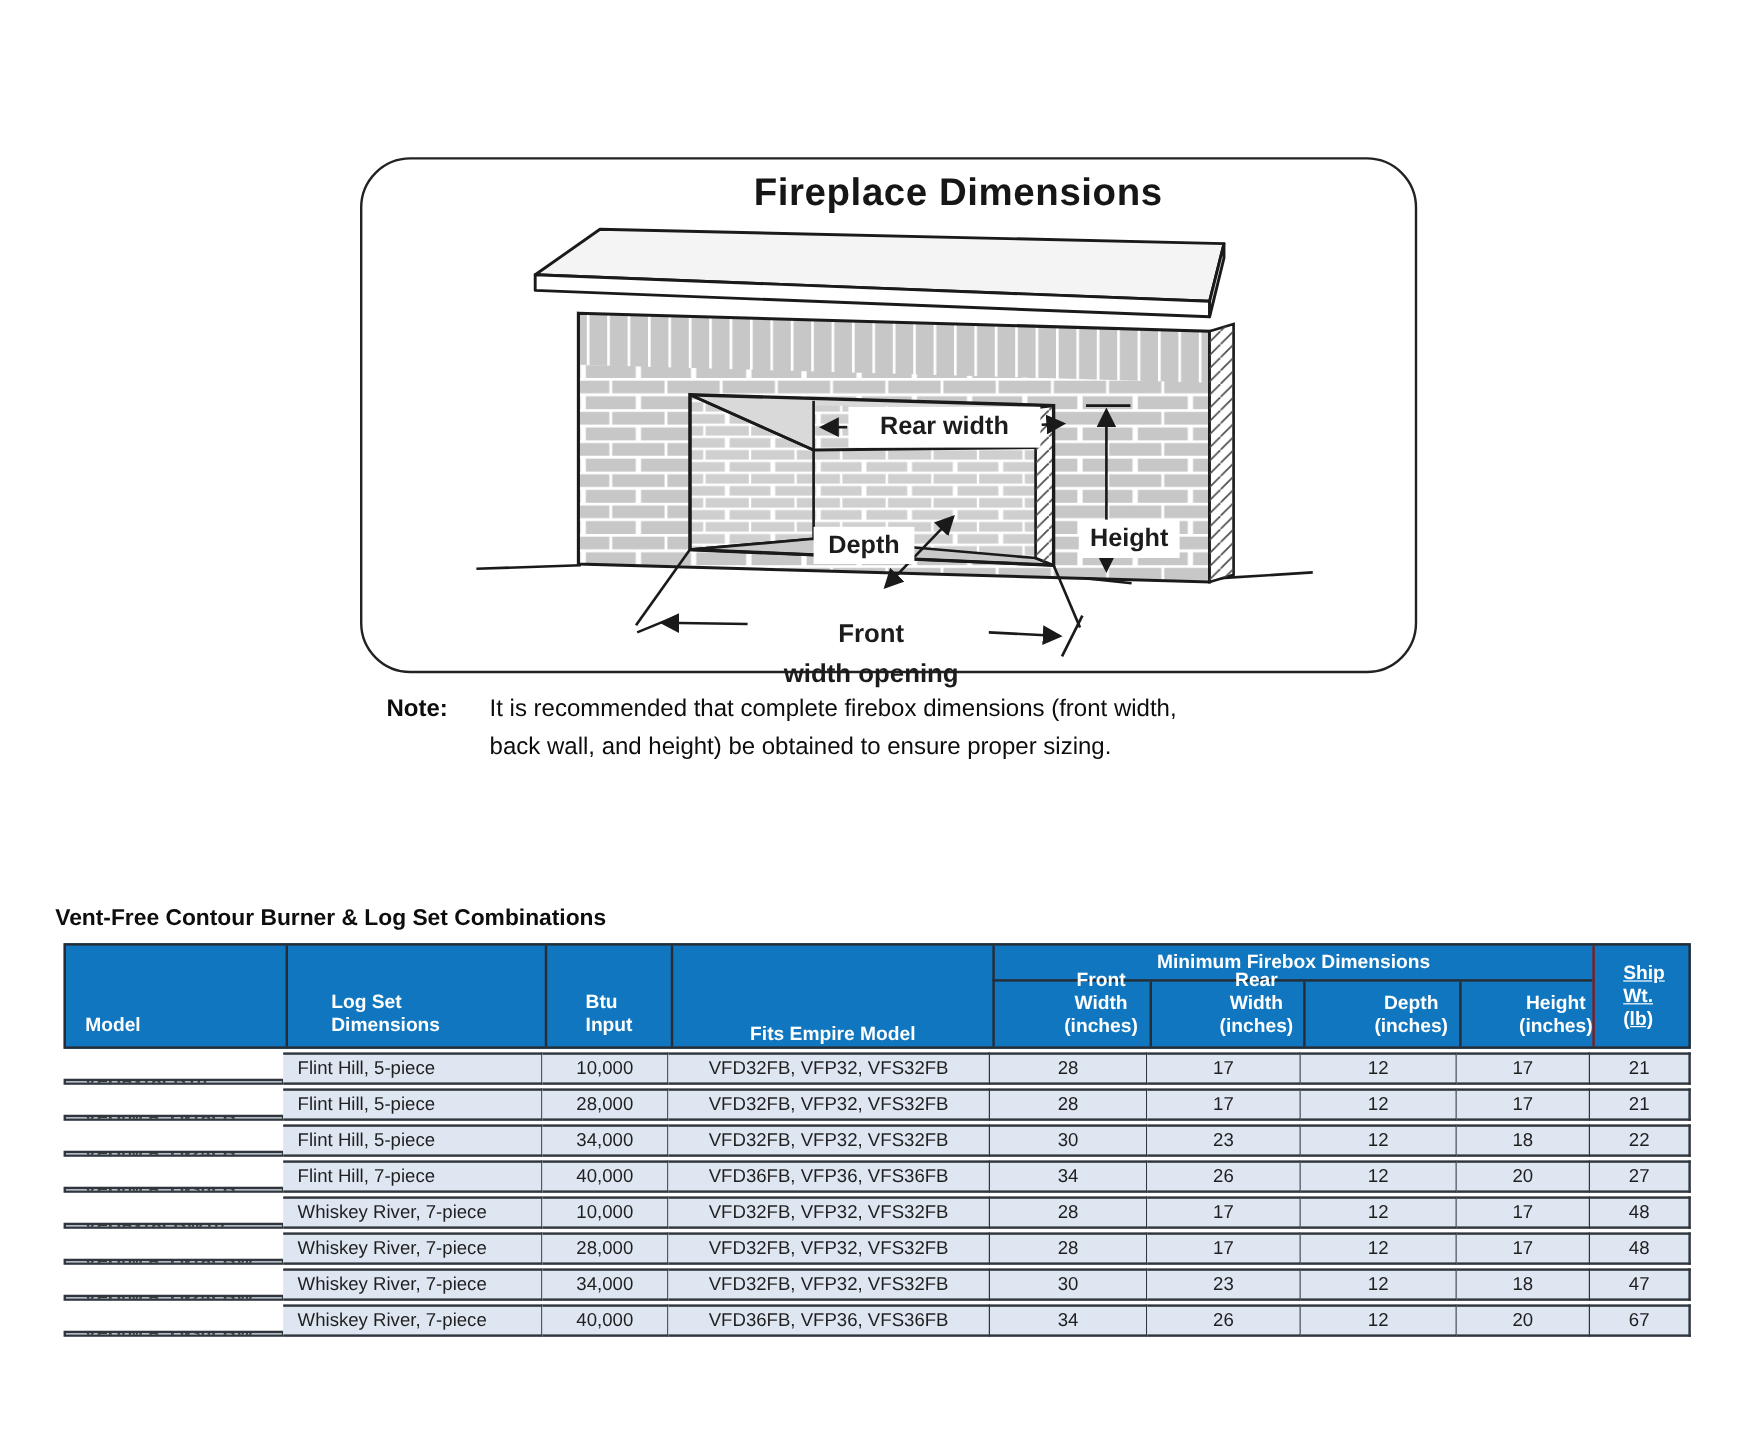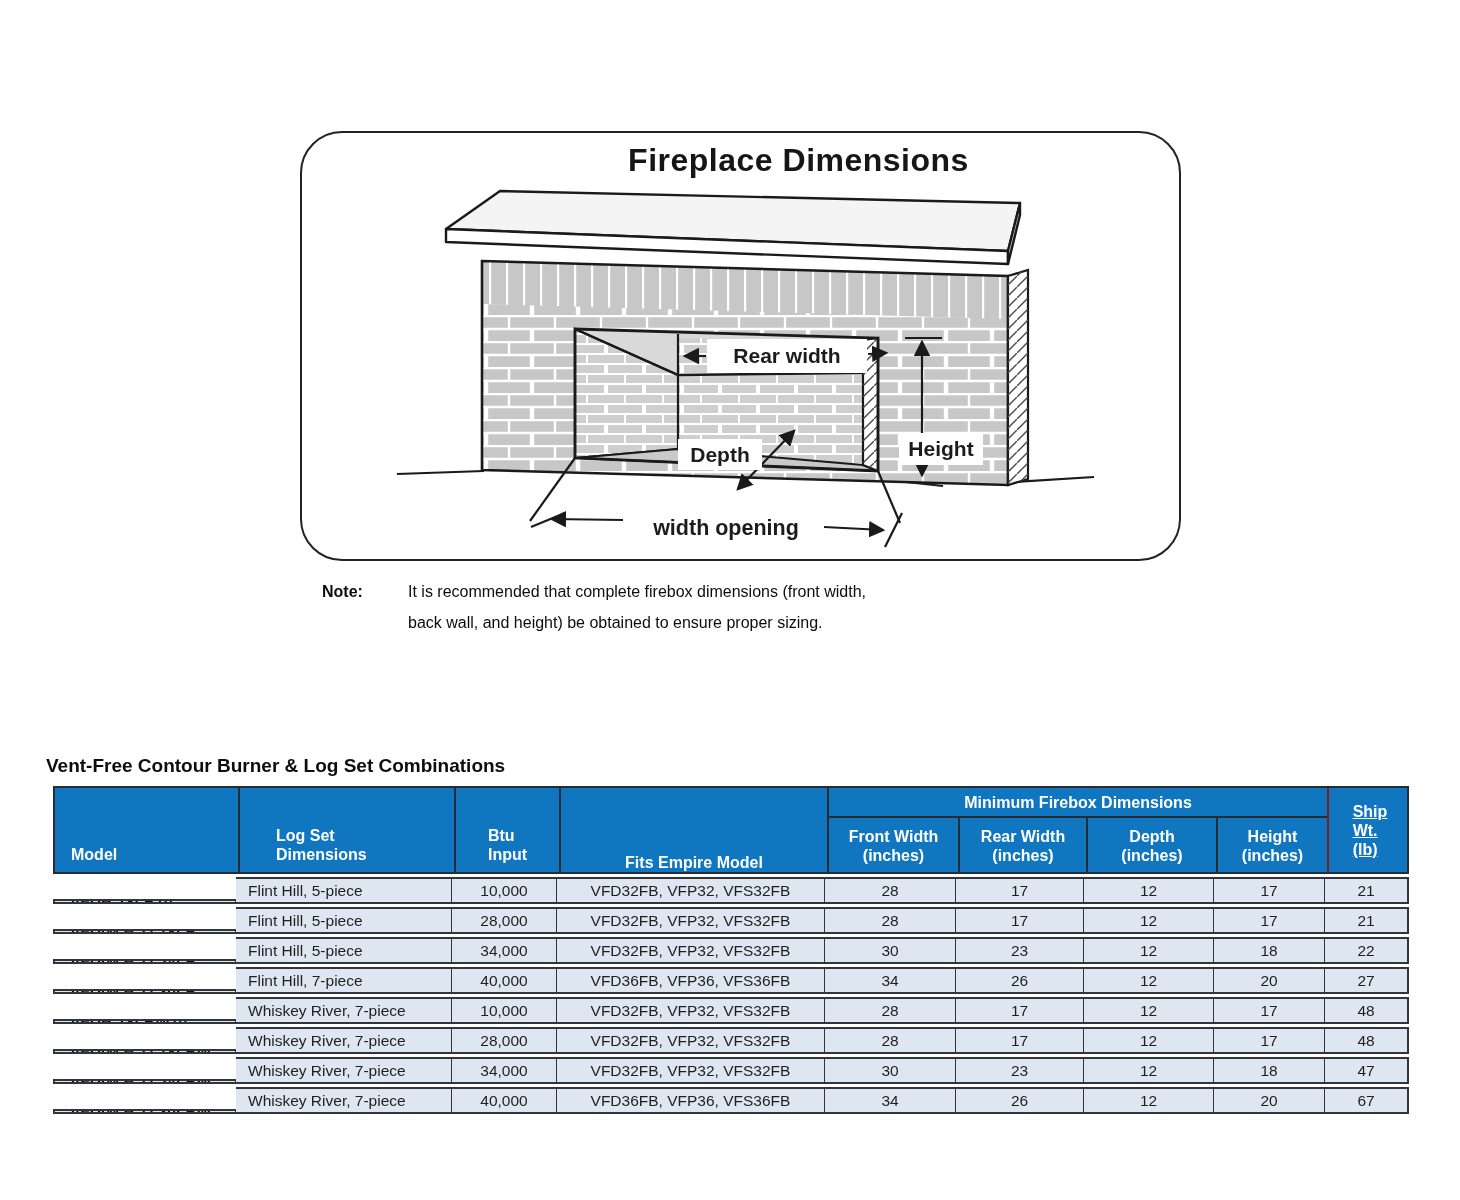--- a/index.html
+++ b/index.html
@@ -14,39 +14,39 @@
                font-size:32px;font-weight:bold;letter-spacing:.5px;color:#161616;}
   .dlabel{position:absolute;background:#fff;display:flex;align-items:center;justify-content:center;
           font-size:21px;font-weight:bold;color:#1c1c1c;white-space:nowrap;}
   .lbl-rear{left:405px;top:206px;width:160px;height:34px;}
   .lbl-height{left:597px;top:300px;width:84px;height:32px;}
   .lbl-depth{left:376px;top:306px;width:84px;height:31px;}
   .lbl-front{position:absolute;left:298px;top:379px;width:252px;text-align:center;
              font-size:21.5px;font-weight:bold;line-height:33px;color:#1c1c1c;}
 
   
-  .note{position:absolute;left:322px;top:576px;display:flex;font-size:16px;line-height:31px;color:#0d0d0d;}
+  .note{position:absolute;left:322px;top:576px;display:flex;font-size:20px;line-height:31px;color:#0d0d0d;}
   .note-label{font-weight:bold;width:86px;flex:0 0 auto;}
 
   
   .tablewrap{position:absolute;left:45px;top:755px;width:1364px;}
   .ttitle{font-size:19px;font-weight:bold;color:#0d0d0d;margin-bottom:9px;padding-left:1px;}
   .tgrid{margin-left:8px;width:1356px;
          --cols:183px 216px 105px 268px 131px 128px 130px 111px 84px;}
   .thead{display:grid;grid-template-columns:var(--cols);grid-template-rows:30px 54px;
          background:#0f76bf;border:2px solid #272c33;box-sizing:border-box;
          color:#fff;font-weight:bold;font-size:16px;line-height:19px;white-space:pre-line;}
   .h{display:flex;box-sizing:border-box;}
   .h-model{grid-row:1/3;grid-column:1;align-items:flex-end;padding:0 0 8px 16px;}
   .h-logset{grid-row:1/3;grid-column:2;align-items:flex-end;padding:0 0 8px 36px;border-left:2px solid #272c33;}
   .h-btu{grid-row:1/3;grid-column:3;align-items:flex-end;justify-content:center;padding-bottom:8px;border-left:2px solid #272c33;}
   .h-fits{grid-row:1/3;grid-column:4;align-items:flex-end;justify-content:center;padding-bottom:0;border-left:2px solid #272c33;}
   .h-group{grid-row:1;grid-column:5/9;align-items:center;justify-content:center;
            border-left:2px solid #272c33;border-bottom:2px solid #272c33;}
-  .h-sub{grid-row:2;align-items:flex-end;justify-content:center;text-align:center;padding-bottom:7px;border-left:2px solid #272c33;}
+  .h-sub{grid-row:2;align-items:flex-end;justify-content:center;text-align:center;padding-bottom:7px;border-left:2px solid #272c33;padding-left:48px;}
   .h-ship{grid-row:1/3;grid-column:9;align-items:center;justify-content:center;border-left:2px solid #7f1d1d;text-decoration:underline;}
   .trow{display:grid;grid-template-columns:var(--cols);height:27px;margin-top:3px;}
   .c{background:#dde6f1;border-top:2px solid #31363d;border-bottom:2px solid #31363d;
      border-right:1.6px solid #31363d;display:flex;align-items:center;justify-content:center;
      font-size:15.5px;color:#1f1f1f;box-sizing:border-box;overflow:hidden;}
   .trow .c:first-child{border-left:2px solid #31363d;margin-top:22px;}
   .trow .c:last-child{border-right:2px solid #31363d;text-align:center;}
   .c-model{justify-content:flex-start;padding-left:15px;font-weight:bold;color:#111;}
   .c-desc{justify-content:flex-start;padding-left:12px;}
 </style>
@@ -131,20 +131,21 @@
         <path d="M583 414 L600 380"></path>
         <path d="M522 394 L581 397" marker-end="url(#arr)"></path>
       </g>
     </svg>
 
     <div class="panel-title">Fireplace Dimensions</div>
     <div class="dlabel lbl-rear">Rear width</div>
     <div class="dlabel lbl-height">Height</div>
     <div class="dlabel lbl-depth">Depth</div>
     <div class="lbl-front">
+      <div>Front</div>
       <div>width opening</div>
     </div>
   </div>
 
   <div class="note">
     <span class="note-label">Note:</span>
     <span class="note-text">
       <div>It is recommended that complete firebox dimensions (front width,</div>
       <div>back wall, and height) be obtained to ensure proper sizing.</div>
     </span>

